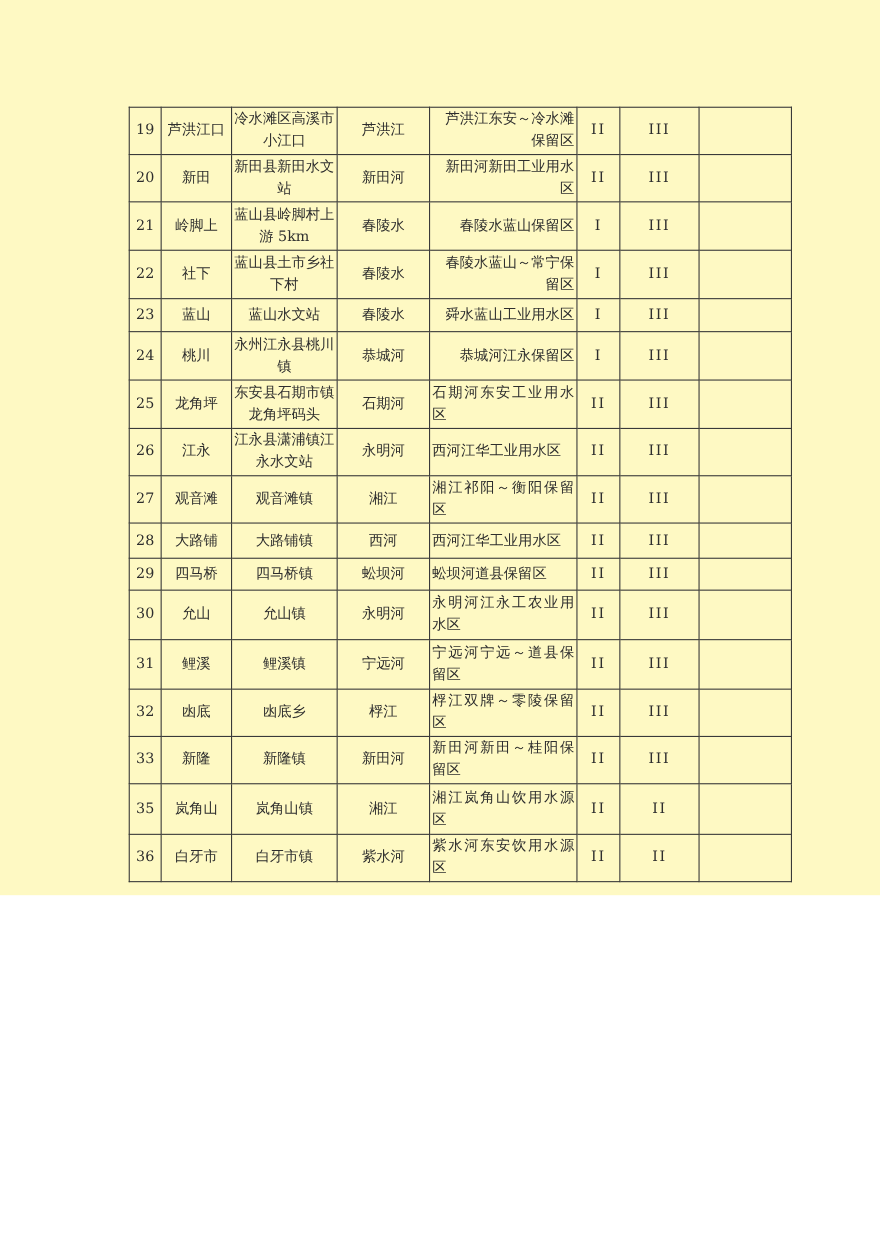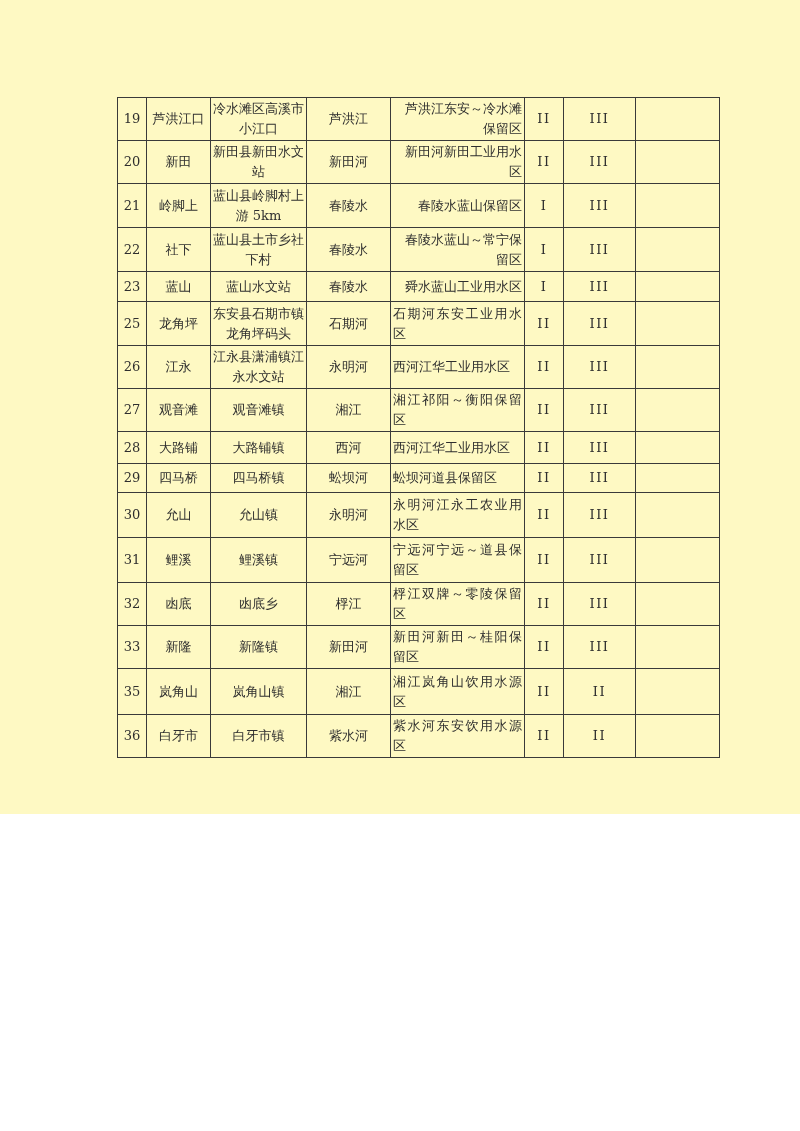--- a/index.html
+++ b/index.html
@@ -105,20 +105,30 @@
     <td class="c-num">23</td>
     <td class="c-name">蓝山</td>
     <td class="c-station">蓝山水文站</td>
     <td class="c-river">春陵水</td>
     <td class="c-zone centered">舜水蓝山工业用水区</td>
     <td class="c-cls1">I</td>
     <td class="c-cls2">III</td>
     <td class="c-note"></td>
   </tr>
         <tr style="height: 44px;">
+    <td class="c-num">24</td>
+    <td class="c-name">桃川</td>
+    <td class="c-station">永州江永县桃川镇</td>
+    <td class="c-river">恭城河</td>
+    <td class="c-zone centered">恭城河江永保留区</td>
+    <td class="c-cls1">I</td>
+    <td class="c-cls2">III</td>
+    <td class="c-note"></td>
+  </tr>
+        <tr style="height: 44px;">
     <td class="c-num">25</td>
     <td class="c-name">龙角坪</td>
     <td class="c-station">东安县石期市镇龙角坪码头</td>
     <td class="c-river">石期河</td>
     <td class="c-zone justify">石期河东安工业用水区</td>
     <td class="c-cls1">II</td>
     <td class="c-cls2">III</td>
     <td class="c-note"></td>
   </tr>
         <tr style="height: 43px;">

